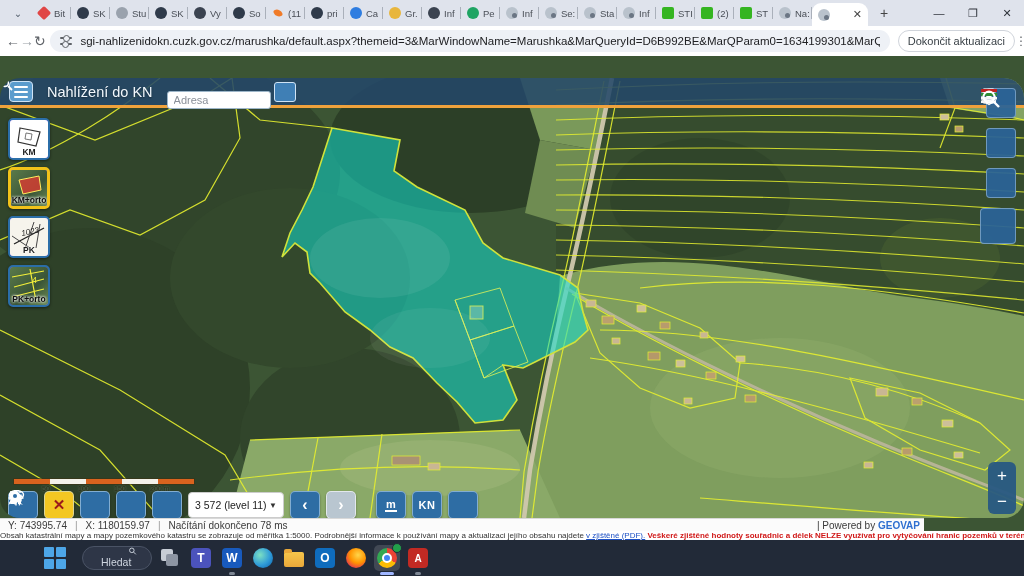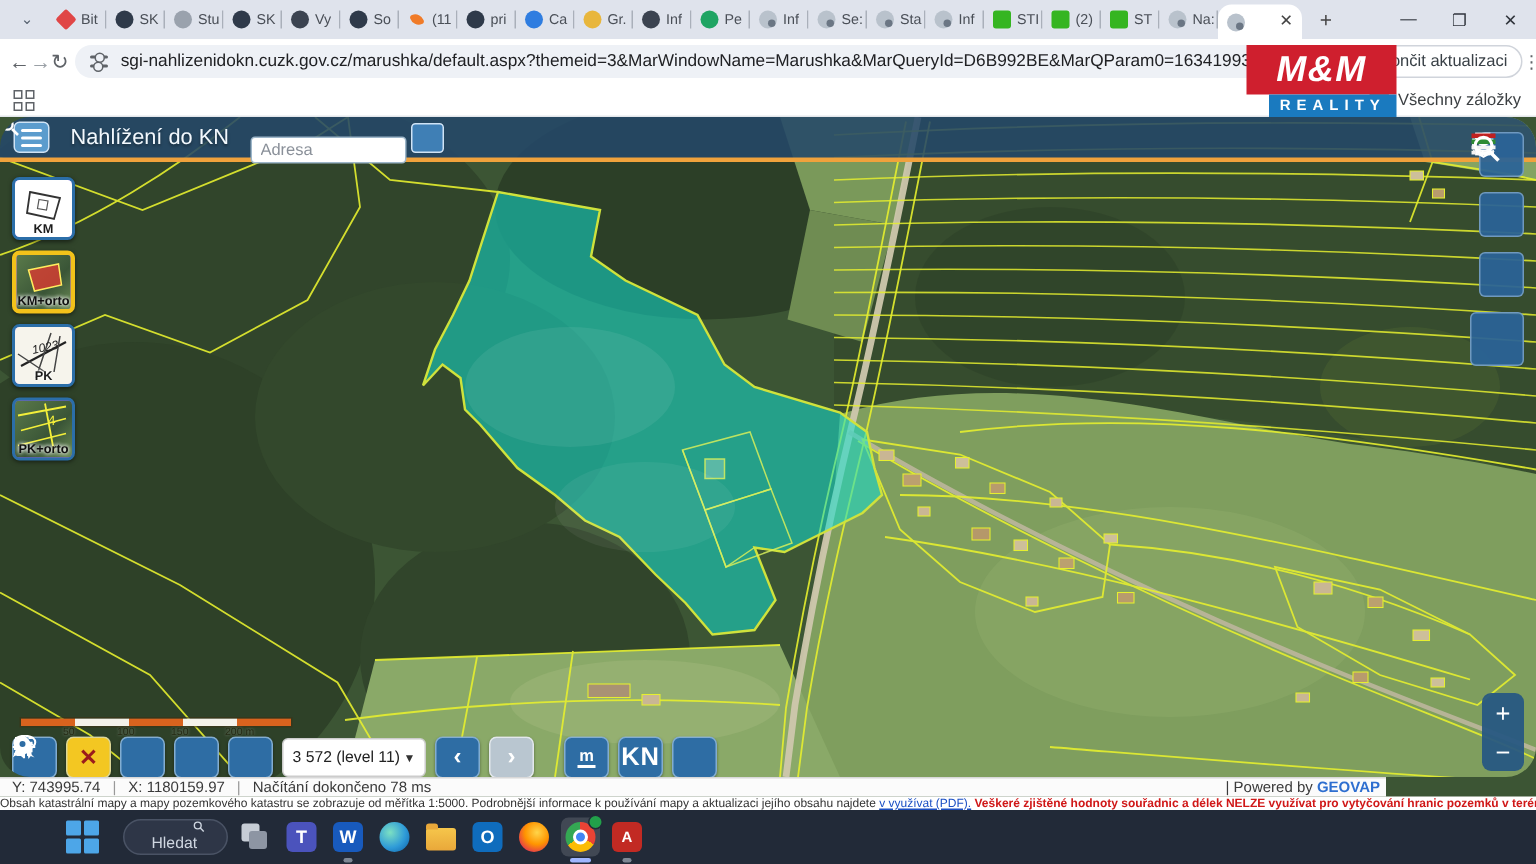--- a/index.html
+++ b/index.html
@@ -88,21 +88,21 @@
   .sblabels span{position:absolute;font-size:7px;color:#23240f;opacity:.75;text-shadow:0 0 2px rgba(255,255,255,.5);}
 
   .btoolbar{position:absolute;left:8px;top:412px;height:30px;display:flex;align-items:center;gap:6px;z-index:10;}
   .bbtn{width:30px;height:28px;border-radius:5px;background:#2e6da4;border:1px solid rgba(200,225,245,.55);display:flex;align-items:center;justify-content:center;color:#fff;box-shadow:0 1px 2px rgba(0,0,0,.4);}
   .bbtn.yellow{background:#f3c722;color:#9b1b1b;font-weight:bold;font-size:15px;}
   .bbtn.disabled{background:#b9c6d0;border-color:rgba(255,255,255,.6);}
   .scalesel{width:96px;height:26px;background:#fff;border-radius:4px;border:1px solid #ccc;display:flex;align-items:center;padding:0 6px;font-size:10.5px;color:#222;}
   .scalesel .car{margin-left:auto;font-size:8px;color:#333;}
   .chev{font-size:16px;font-weight:bold;line-height:1;}
   .gap10{width:8px;}
-  .bbtn .kn{font-size:17px;font-weight:bold;letter-spacing:.5px;}
+  .bbtn .kn{font-size:11px;font-weight:bold;letter-spacing:.5px;}
   .mlabel{font-size:11px;font-weight:bold;border-bottom:2px solid #fff;padding:0 1px;line-height:1.1;}
 
   
   .statusbar{position:absolute;top:518px;left:0;width:924px;height:13px;background:#fbfbfb;border-top:1px solid #d8d8d8;display:flex;align-items:center;font-size:10px;color:#3a3a3a;}
   .statusbar .seg{margin-left:8px;white-space:nowrap;}
   .statusbar .dv{margin-left:8px;color:#999;}
   .powered{margin-left:auto;margin-right:4px;white-space:nowrap;}
   .powered b{color:#2e6fd0;font-weight:bold;}
   .noticebar{position:absolute;top:531px;left:0;width:1024px;height:9px;background:#fff;font-size:8px;line-height:9px;white-space:nowrap;text-align:center;color:#333;overflow:hidden;}
   .noticebar a{color:#1b4fc4;text-decoration:underline;}
@@ -260,37 +260,21 @@
       <div class="siteinfo">
           <i></i>
           <i></i>
         </div>
       <div class="url">sgi-nahlizenidokn.cuzk.gov.cz/marushka/default.aspx?themeid=3&amp;MarWindowName=Marushka&amp;MarQueryId=D6B992BE&amp;MarQParam0=1634199301&amp;MarQParamCount=1</div>
     </div>
     <div class="updatechip">Dokončit aktualizaci</div>
     <div class="kebab">⋮</div>
   </div>
 
-  <div class="bookmarks">
-    <div class="appsgrid">
-        <i></i>
-        <i></i>
-        <i></i>
-        <i></i>
-      </div>
-    <div class="allbm">
-      <span class="folder-ic"></span>
-      <span>Všechny záložky</span>
-    </div>
-  </div>
-
-  <div class="mmlogo">
-    <div class="mm-red">M&amp;M</div>
-    <div class="mm-blue">REALITY</div>
-  </div>
+
 
   <div class="map">
     <svg viewBox="0 0 1024 440" width="1024" height="440">
 
       <rect x="0" y="0" width="1024" height="440" fill="#3c5534"></rect>
 
       <ellipse cx="150" cy="95" rx="190" ry="120" fill="#31452b"></ellipse>
       <ellipse cx="90" cy="310" rx="160" ry="160" fill="#2e4128"></ellipse>
       <ellipse cx="350" cy="360" rx="110" ry="90" fill="#31452b"></ellipse>
       <ellipse cx="470" cy="60" rx="140" ry="75" fill="#2c3f27"></ellipse>
@@ -559,21 +543,21 @@
   <div class="statusbar">
     <span class="seg">Y: 743995.74</span>
     <span class="dv">|</span>
     <span class="seg">X: 1180159.97</span>
     <span class="dv">|</span>
     <span class="seg">Načítání dokončeno 78 ms</span>
     <span class="powered"><span>| Powered by </span><b>GEOVAP</b></span>
   </div>
 
   <div class="noticebar">
-    <span>Obsah katastrální mapy a mapy pozemkového katastru se zobrazuje od měřítka 1:5000. Podrobnější informace k používání mapy a aktualizaci jejího obsahu najdete </span><a href="#">v využívat (PDF).</a><span class="red"> Veškeré zjištěné hodnoty souřadnic a délek NELZE využívat pro vytyčování hranic pozemků v terénu.</span>
+    <span>Obsah katastrální mapy a mapy pozemkového katastru se zobrazuje od měřítka 1:5000. Podrobnější informace k používání mapy a aktualizaci jejího obsahu najdete </span><a href="#">v zjištěné (PDF).</a><span class="red"> Veškeré zjištěné hodnoty souřadnic a délek NELZE využívat pro vytyčování hranic pozemků v terénu.</span>
   </div>
 
   <div class="taskbar">
     <div class="startbtn">
         <i></i>
         <i></i>
         <i></i>
         <i></i>
       </div>
     <div class="searchpill">

